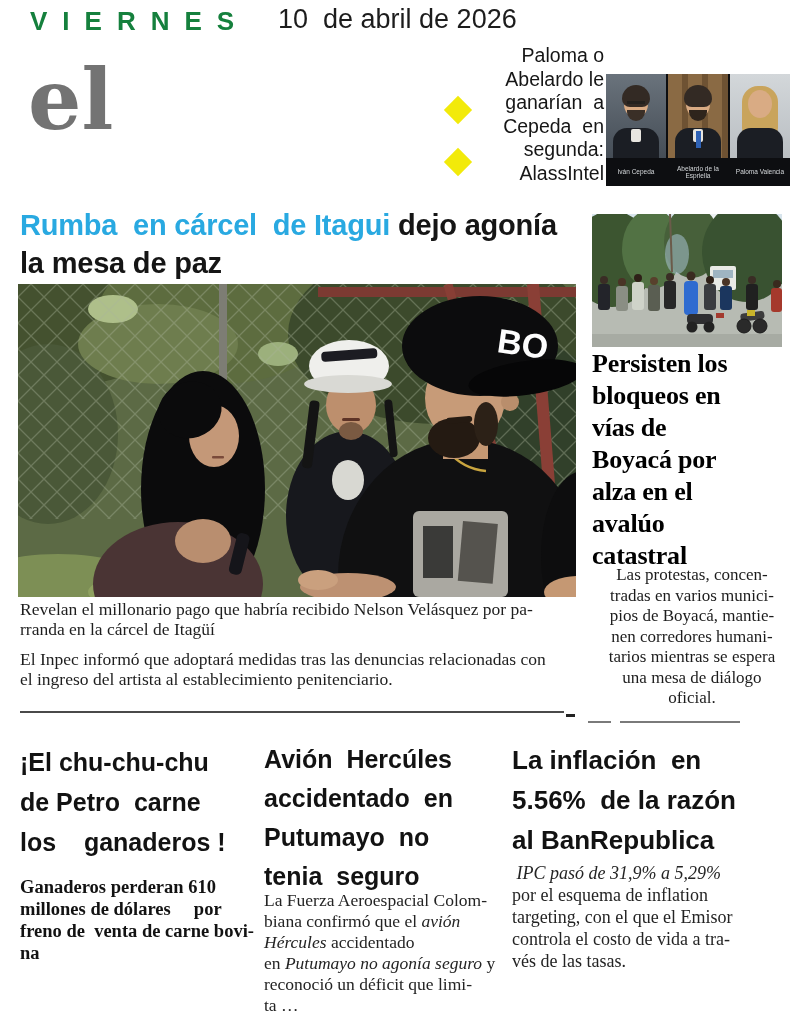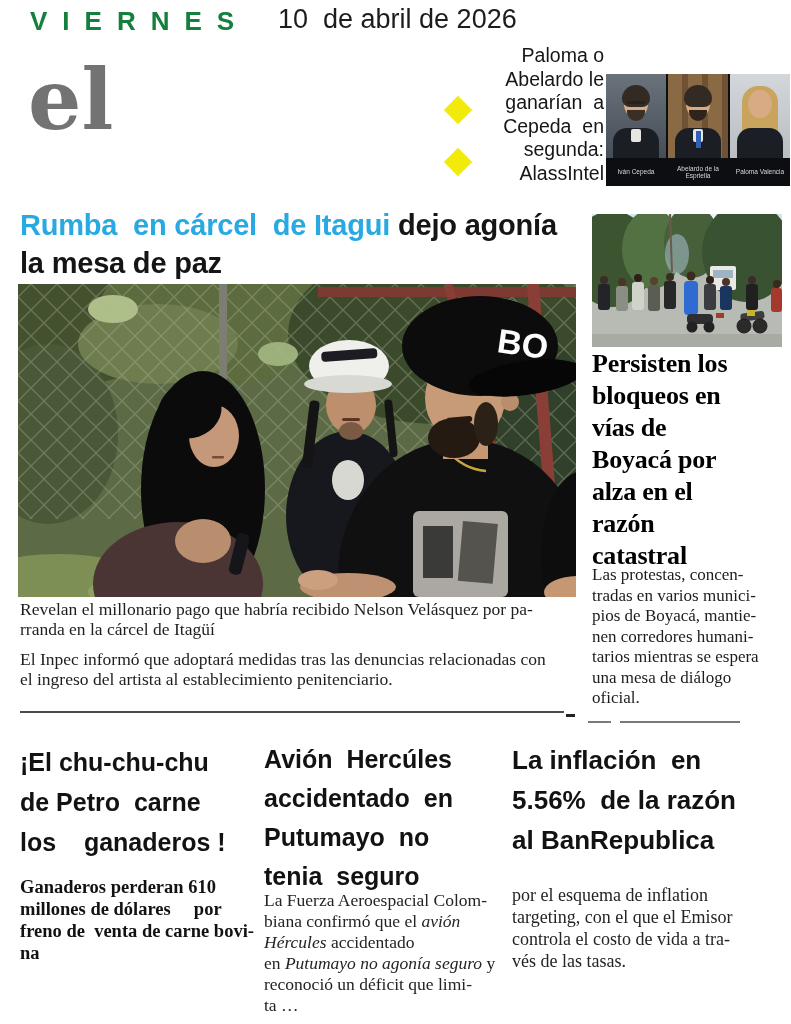--- a/index.html
+++ b/index.html
@@ -249,23 +249,23 @@
     <circle cx="117" cy="113" r="5.5" fill="#222"></circle>
     <rect x="124" y="99" width="8" height="5" fill="#a33a2e"></rect>
   </g>
 </svg>
 
 <h2 class="abs right-hl pre" style="margin:0;">Persisten los
 bloqueos en
 vías de
 Boyacá por
 alza en el
-razón
+avalúo
 catastral</h2>
-<p class="abs right-body pre" style="margin:0;">Las protestas, concen-
+<p class="abs right-body pre" style="margin:0;text-align:center;">Las protestas, concen-
 tradas en varios munici-
 pios de Boyacá, mantie-
 nen corredores humani-
 tarios mientras se espera
 una mesa de diálogo
 oficial.</p>
 <div class="abs rdiv1"></div>
 <div class="abs rdiv2"></div>
 
 <h2 class="abs b1-hl pre" style="margin:0;">¡El chu-chu-chu
@@ -283,17 +283,17 @@
 <p class="abs b2-body pre" style="margin:0;"><span>La Fuerza Aeroespacial Colom-
 biana confirmó que el </span><em>avión
 Hércules</em><span> accidentado
 en </span><em>Putumayo no agonía seguro</em><span> y
 reconoció un déficit que limi-
 ta …</span></p>
 
 <h2 class="abs b3-hl pre" style="margin:0;">La inflación  en
 5.56%  de la razón
 al BanRepublica</h2>
-<p class="abs b3-body pre" style="margin:0;"><span>
+<p class="abs b3-body pre" style="margin:0;"><em> IPC pasó de 31,9% a 5,29%</em><span>
 por el esquema de inflation
 targeting, con el que el Emisor
 controla el costo de vida a tra-
 vés de las tasas.</span></p>
 
 </body></html>

